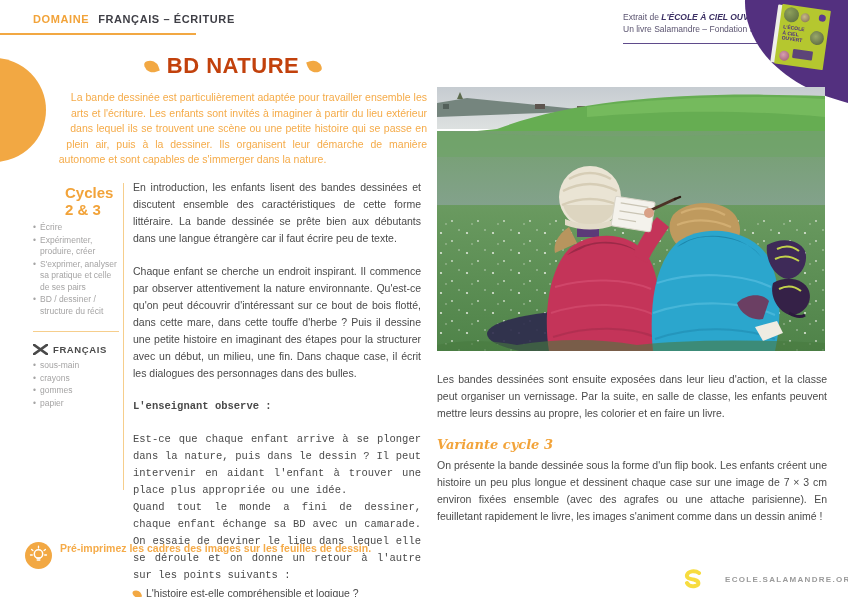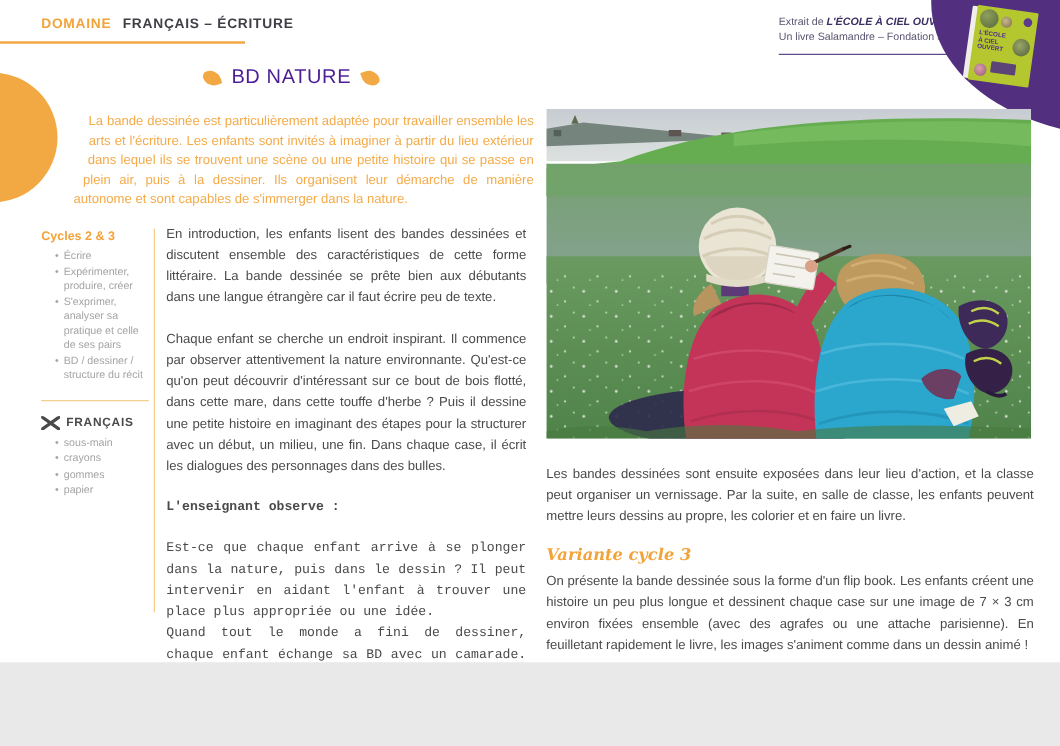--- a/index.html
+++ b/index.html
@@ -1,19 +1,19 @@
 <!DOCTYPE html>
 <html><head>
 <meta charset="utf-8">
 <style>
   * { margin:0; padding:0; box-sizing:border-box; }
   html,body { background:#e9e9e9; }
   body { font-family:"Liberation Sans", sans-serif; }
   .page {
-    position:relative; width:848px; height:530px; margin:0 auto;
+    position:relative; width:848px; height:597px; margin:0 auto;
     background:#ffffff; overflow:hidden; color:#4a4a4a;
   }
 
   
   .hdr-left { position:absolute; left:33px; top:13px; font-size:11px; letter-spacing:.6px; }
   .hdr-left .domain { color:#f2a339; font-weight:bold; margin-right:9px; }
   .hdr-left .subject { color:#3f3f46; font-weight:bold; }
   .hdr-left-rule { position:absolute; left:0; top:33px; width:196px; height:2px; background:#f2a843; }
 
   .hdr-right { position:absolute; left:623px; top:11px; font-size:8.5px; line-height:12px; color:#5b5470; }
@@ -29,37 +29,37 @@
   .book .dot { position:absolute; right:4px; top:5px; width:7px; height:7px; border-radius:50%; background:#5c3b8e; }
   .book .ph1 { position:absolute; left:3px; top:2px; width:15px; height:15px; border-radius:50%; background:radial-gradient(circle at 35% 35%, #8ea05c, #56663c); }
   .book .ph2 { position:absolute; left:20px; top:6px; width:9px; height:9px; border-radius:50%; background:radial-gradient(circle at 40% 40%, #c8b98a, #7c6a4a); }
   .book .ph3 { position:absolute; right:3px; top:22px; width:14px; height:14px; border-radius:50%; background:radial-gradient(circle at 40% 40%, #9aa86a, #4e5c38); }
   .book .ph4 { position:absolute; left:4px; bottom:4px; width:10px; height:10px; border-radius:50%; background:radial-gradient(circle at 40% 40%, #d8a0b0, #9a5670); }
   .book .cover-title { position:absolute; left:4px; top:20px; width:26px; font-size:5px; line-height:5.5px; font-weight:bold; color:#4d2d85; }
   .book .blurb { position:absolute; left:17px; bottom:8px; width:20px; height:9px; background:#4d2d85; border-radius:1px; opacity:.85; }
 
   
   .title-row { position:absolute; left:123px; top:53px; width:220px; display:flex; align-items:center; justify-content:center; gap:9px; }
-  .page-title { font-size:16px; font-weight:normal; letter-spacing:.5px; color:#4c1d95; }
+  .page-title { font-size:22px; font-weight:bold; letter-spacing:.5px; color:#c2410c; }
   .leaf { width:13px; height:13px; background:#f2a843; border-radius:0 100% 45% 100%; }
   .leaf.l { transform:rotate(160deg); }
   .leaf.r { transform:rotate(-20deg); }
 
   .orange-circle { position:absolute; left:-58px; top:58px; width:104px; height:104px; border-radius:50%; background:#f2a843; }
 
   
   .intro { position:absolute; left:33px; top:90px; width:394px; font-size:10.5px; line-height:15.5px;
            color:#f5ab49; text-align:justify; font-weight:normal; }
   .intro .circle-spacer { float:left; width:40px; height:74px; shape-outside:circle(54px at -40px 20px); shape-margin:24px; }
 
   
   .sidebar { position:absolute; left:33px; top:184px; width:86px; }
-  .sb-head { font-size:10px; font-weight:bold; color:#f2a339; margin-bottom:4px; }
+  .sb-head { font-size:15px; font-weight:bold; color:#f2a339; margin-bottom:4px;margin-left:32px; }
   .sb-list { list-style:none; font-size:8.5px; line-height:11.5px; color:#a5a4a4; }
-  .sb-list li { padding-left:7px; position:relative; margin-bottom:1px;margin-left:11px; }
+  .sb-list li { padding-left:7px; position:relative; margin-bottom:1px; }
   .sb-list li::before { content:"•"; position:absolute; left:0; top:0; color:#a5a4a4; }
   .sb-rule { width:86px; height:1px; background:#f6ce8c; margin:14px 0 12px 0; }
   .sb-materiel { display:flex; align-items:center; gap:5px; font-size:9.5px; font-weight:bold; letter-spacing:.6px; color:#4a4a4a; margin-bottom:5px; }
 
   .v-divider { position:absolute; left:123px; top:183px; width:1px; height:307px; background:#f6ce8c; }
 
   
   .main-col { position:absolute; left:133px; top:179px; width:288px; font-size:10.5px; line-height:17px; text-align:justify; color:#4a4a4a; }
   .main-col p { margin-bottom:16px; }
   .main-col p.tight { margin-bottom:0;font-family:Liberation Mono, monospace; }

